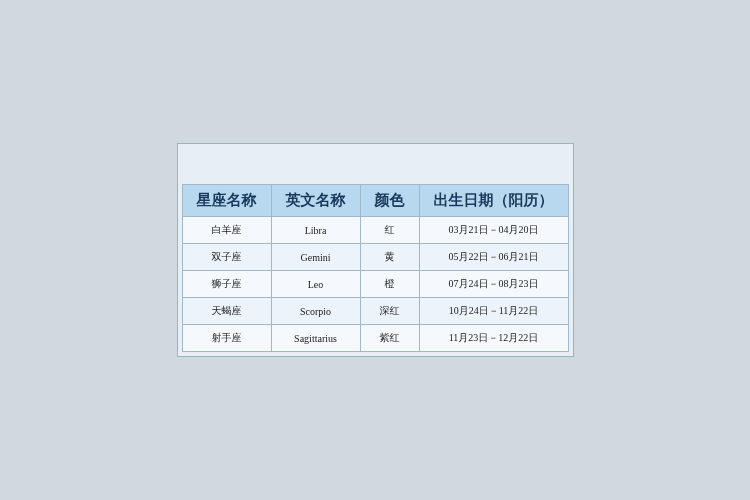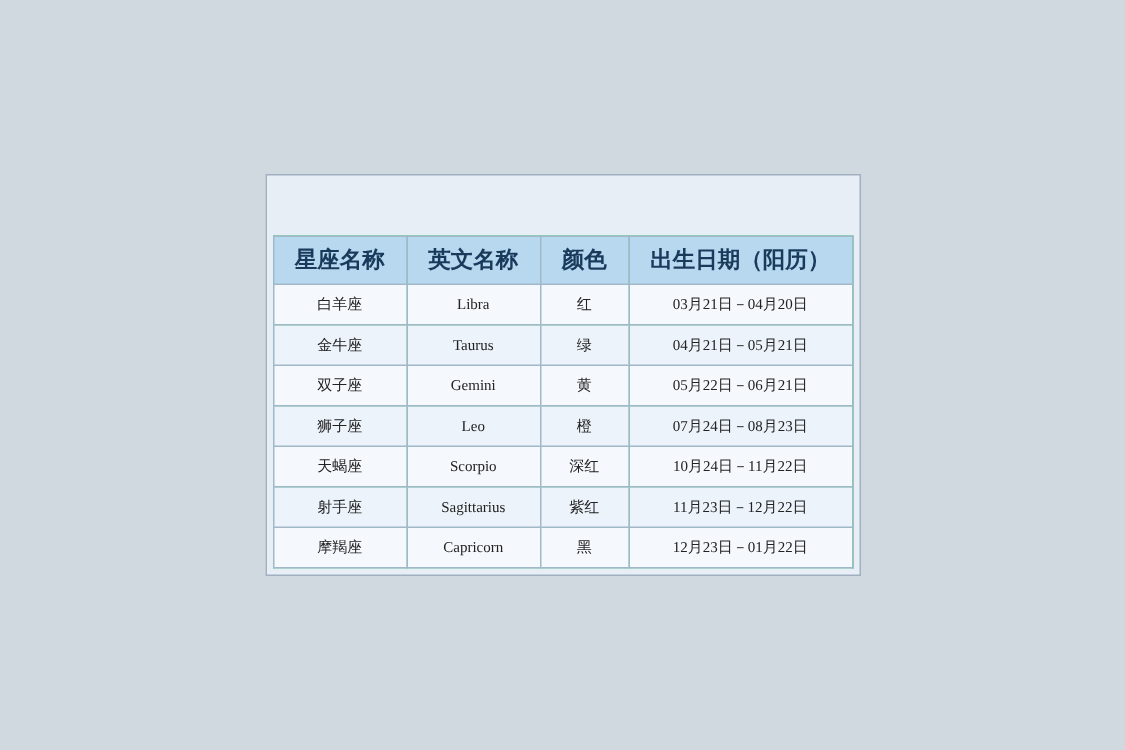--- a/index.html
+++ b/index.html
@@ -12,21 +12,21 @@
       justify-content: center;
       font-family: "SimSun", "STSong", serif;
     }
     .table-container {
       background-color: #e8eef5;
       border: 1px solid #a0b0c0;
       padding: 4px;
     }
     table {
       border-collapse: collapse;
-      background-color: #22c55e;
+      background-color: #be185d;
       margin-top: 36px;
     }
     th, td {
       border: 1px solid #a0b8c8;
       padding: 6px 14px;
       text-align: center;
       font-size: 10px;
       color: #222;
       white-space: nowrap;
     }
@@ -57,26 +57,20 @@
         </tr>
     </thead>
     <tbody>
     <tr>
           <td>白羊座</td>
           <td>Libra</td>
           <td>红</td>
           <td>03月21日－04月20日</td>
         </tr>
         <tr>
-          <td>金牛座</td>
-          <td>Taurus</td>
-          <td>绿</td>
-          <td>04月21日－05月21日</td>
-        </tr>
-        <tr>
           <td>双子座</td>
           <td>Gemini</td>
           <td>黄</td>
           <td>05月22日－06月21日</td>
         </tr>
         <tr>
           <td>狮子座</td>
           <td>Leo</td>
           <td>橙</td>
           <td>07月24日－08月23日</td>
@@ -86,21 +80,15 @@
           <td>Scorpio</td>
           <td>深红</td>
           <td>10月24日－11月22日</td>
         </tr>
         <tr>
           <td>射手座</td>
           <td>Sagittarius</td>
           <td>紫红</td>
           <td>11月23日－12月22日</td>
         </tr>
-        <tr>
-          <td>摩羯座</td>
-          <td>Capricorn</td>
-          <td>黑</td>
-          <td>12月23日－01月22日</td>
-        </tr>
       </tbody>
   </table>
 </div>
 
 </body></html>

